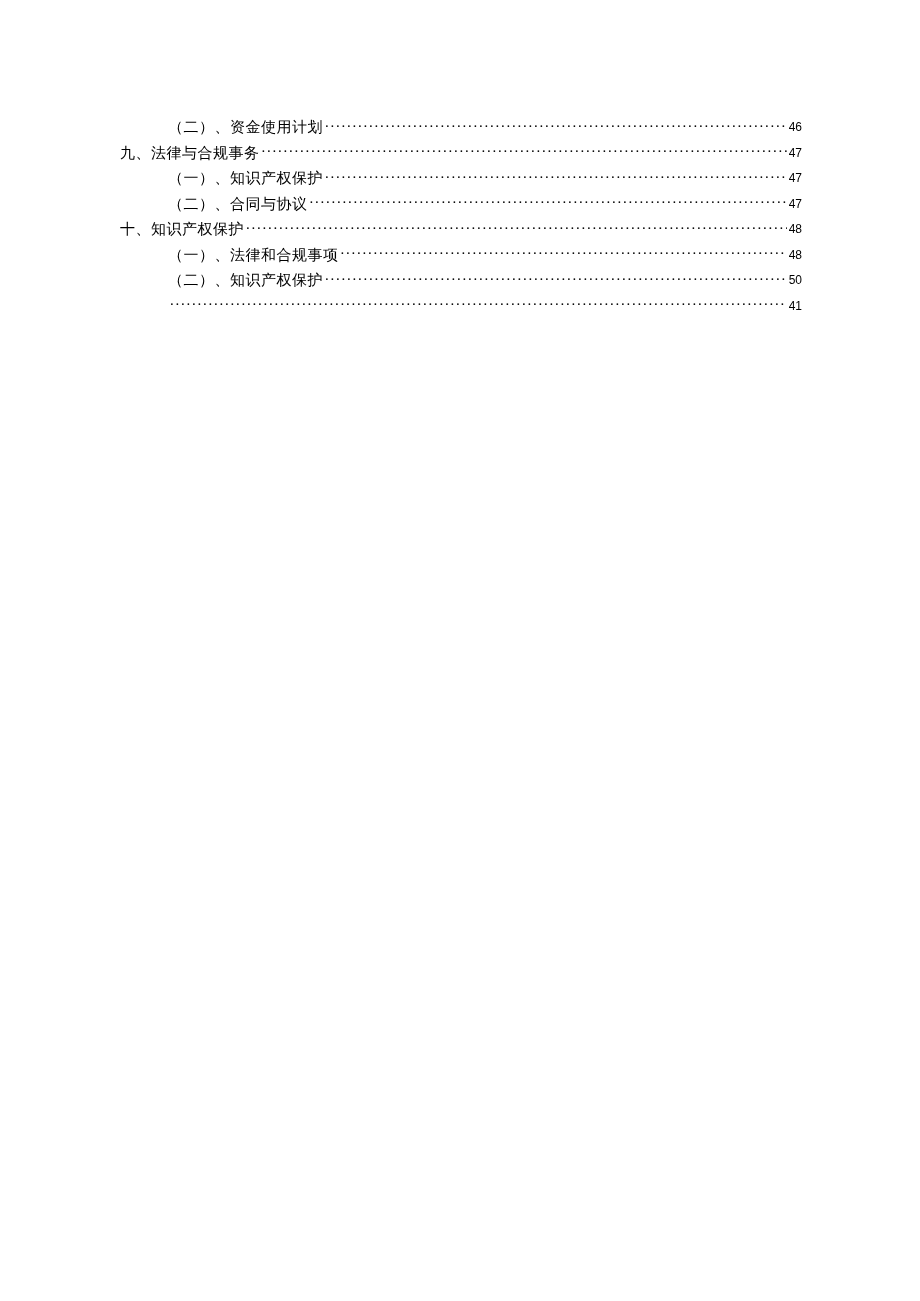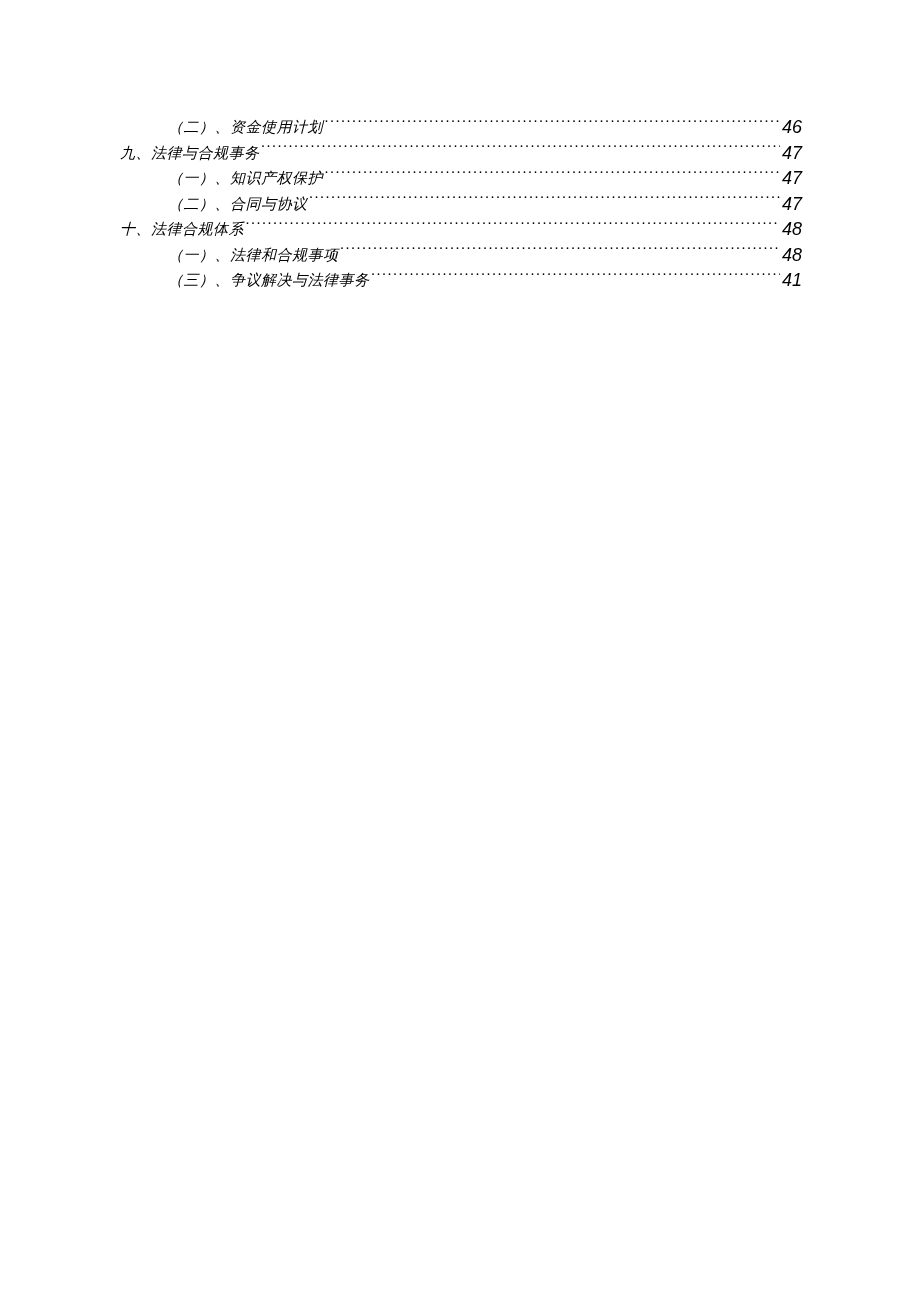--- a/index.html
+++ b/index.html
@@ -8,26 +8,25 @@
       height: 1301px;
       background: #ffffff;
       font-family: "SimSun", "宋体", serif;
       overflow: hidden;
     }
     .page {
       padding: 115px 118px 0 120px;
     }
     .toc-line {
       display: flex;
-      align-items: flex-start;
+      align-items: center;
       font-size: 15px;
       color: #000000;
       line-height: 25.5px;
       white-space: nowrap;
-      font-style: italic;
     }
     .toc-line.sub {
       padding-left: 48px;
     }
     .toc-label {
       flex: 0 0 auto;
       letter-spacing: 0.5px;
     }
     .toc-dots {
       flex: 1 1 auto;
@@ -41,21 +40,21 @@
       position: absolute;
       left: 0;
       bottom: 0;
       font-size: 15px;
       letter-spacing: -1px;
       color: #000000;
     }
     .toc-page {
       flex: 0 0 auto;
       font-family: Arial, sans-serif;
-      font-size: 18px;
+      font-size: 12px;
     }
   </style>
 </head>
 <body>
 
 <div class="page">
 
   <div class="toc-line sub">
     <span class="toc-label">（二）、资金使用计划</span>
     <span class="toc-dots"></span>
@@ -74,31 +73,35 @@
     <span class="toc-page">47</span>
   </div>
 
   <div class="toc-line sub">
     <span class="toc-label">（二）、合同与协议</span>
     <span class="toc-dots"></span>
     <span class="toc-page">47</span>
   </div>
 
   <div class="toc-line">
-    <span class="toc-label">十、法律合规体系</span>
+    <span class="toc-label">十、知识产权保护</span>
     <span class="toc-dots"></span>
     <span class="toc-page">48</span>
   </div>
 
   <div class="toc-line sub">
     <span class="toc-label">（一）、法律和合规事项</span>
     <span class="toc-dots"></span>
     <span class="toc-page">48</span>
   </div>
 
+  <div class="toc-line sub">
+    <span class="toc-label">（二）、知识产权保护</span>
+    <span class="toc-dots"></span>
+    <span class="toc-page">50</span>
+  </div>
 
   <div class="toc-line sub">
-    <span class="toc-label">（三）、争议解决与法律事务</span>
     <span class="toc-dots"></span>
     <span class="toc-page">41</span>
   </div>
 
 </div>
 
 </body></html>

